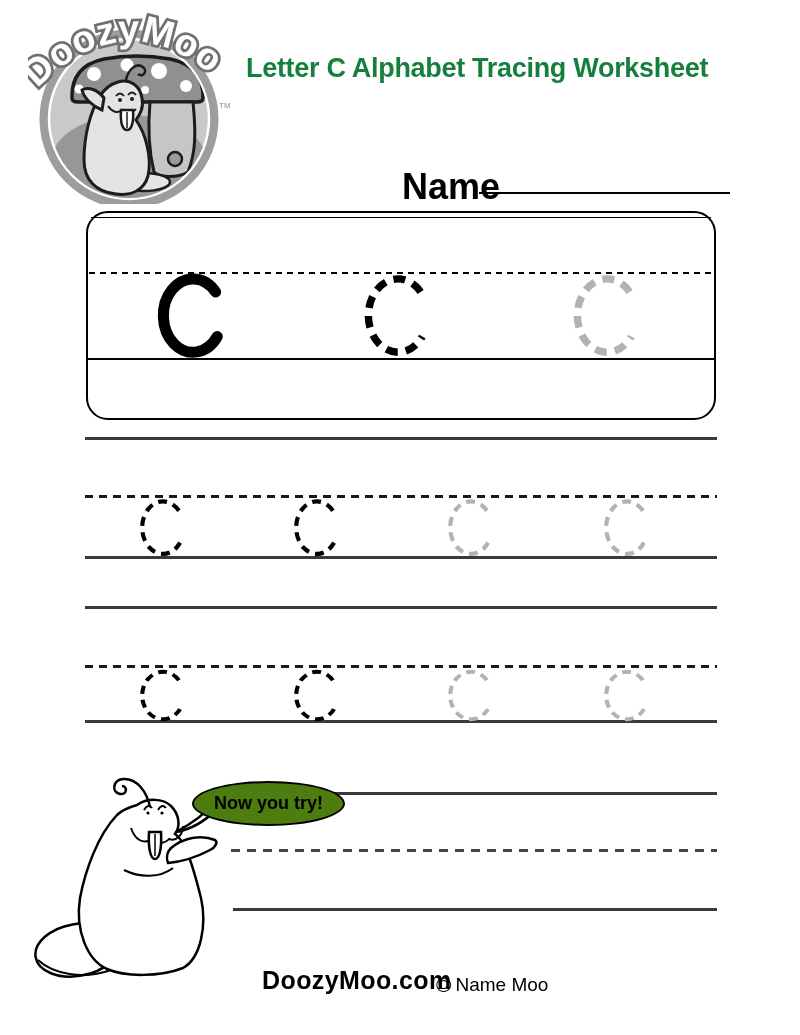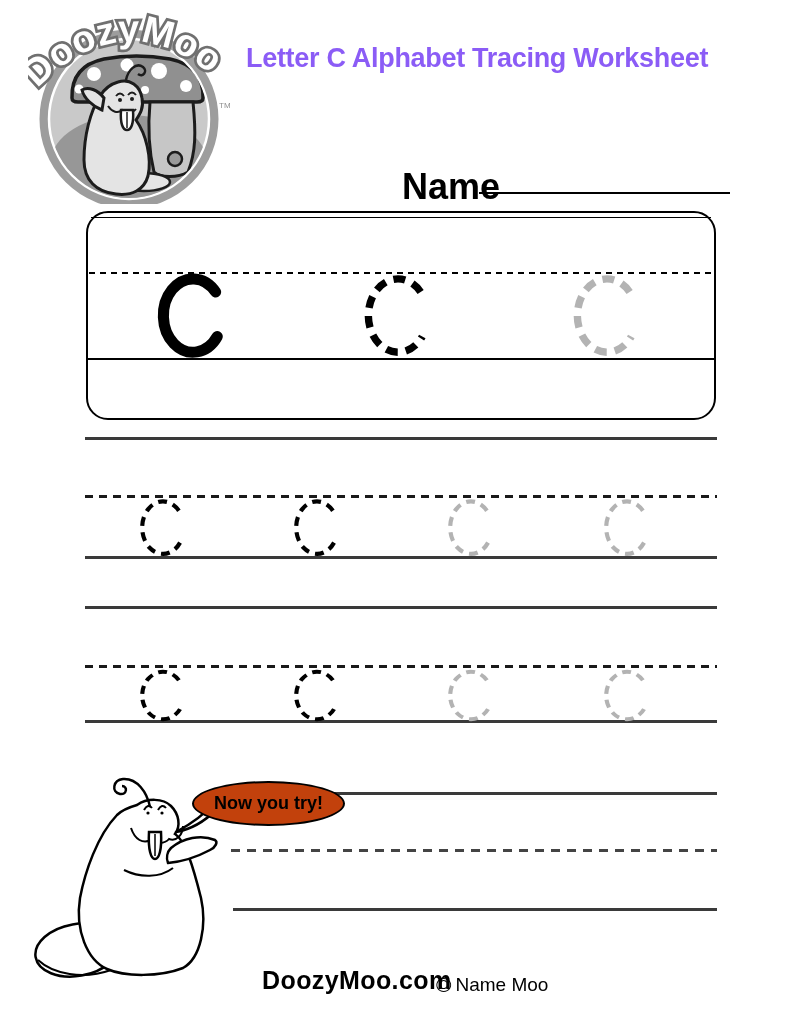--- a/index.html
+++ b/index.html
@@ -3,21 +3,21 @@
 <meta charset="utf-8">
 <style>
   html,body{margin:0;padding:0;background:#fff;}
   #page{
     position:relative;width:800px;height:1035px;background:var(--paper,#fff);
     font-family:"Liberation Sans","DejaVu Sans",sans-serif;overflow:hidden;
   }
   .abs{position:absolute;}
 
   
-  .title{left:246px;top:42px;font-weight:700;color:#8b5cf6;line-height:32px;letter-spacing:-0.3px;}
+  .title{left:246px;top:52px;font-weight:700;color:#15803d;line-height:32px;letter-spacing:-0.3px;}
   .title .l1{font-size:27px;white-space:nowrap;}
   .title .l2{font-size:26px;}
   .name-label{left:402px;top:166px;font-size:36px;font-weight:700;color:#000;}
   .name-line{left:479px;top:192px;width:251px;height:2px;background:var(--ink,#000);}
 
   
   .trace-box{left:86px;top:211px;width:626px;height:205px;border:2.5px solid var(--ink,#000);border-radius:22px;}
   .box-topline{left:3px;right:3px;top:4px;height:0;border-top:1.6px solid var(--ink,#000);}
   .box-midline{left:1px;right:1px;top:59px;height:2px;
     background:repeating-linear-gradient(to right,var(--ink,#000) 0 6px,transparent 6px 11px);}
@@ -33,21 +33,21 @@
   
   .letter-slot{position:absolute;}
   .letter-slot svg{width:100%;height:100%;display:block;overflow:visible;}
   .solid-black use{stroke:var(--ink,#000);stroke-width:15;stroke-linecap:round;}
   .dashed-black use{stroke:var(--ink,#000);stroke-width:10;stroke-dasharray:16 11;}
   .dashed-gray use{stroke:var(--gray,#b3b3b3);stroke-width:10;stroke-dasharray:16 11;}
   .row .dashed-black use,.row .dashed-gray use{stroke-width:8;stroke-dasharray:17 12;}
 
   
   .bubble{left:192px;top:781px;width:149px;height:41px;border:2.5px solid #000;border-radius:50%;
-    background:#c2410c;display:flex;align-items:center;justify-content:center;
+    background:#4d7c0f;display:flex;align-items:center;justify-content:center;
     font-size:18px;font-weight:700;color:#000;z-index:3;}
   .try-top{left:327px;top:792px;width:390px;height:3px;background:var(--guide,#3a3a3a);}
   .try-mid{left:231px;top:849px;width:486px;height:3px;
     background:repeating-linear-gradient(to right,#444 0 9px,transparent 9px 16px);}
   .try-base{left:233px;top:908px;width:484px;height:3px;background:var(--guide,#3a3a3a);}
 
   
   .site{left:262px;top:966px;font-size:25px;font-weight:700;color:#000;letter-spacing:0.4px;}
   .copyright{left:436px;top:973px;display:flex;align-items:center;gap:4px;color:#000;}
   .copyright .sym{font-size:21px;}

